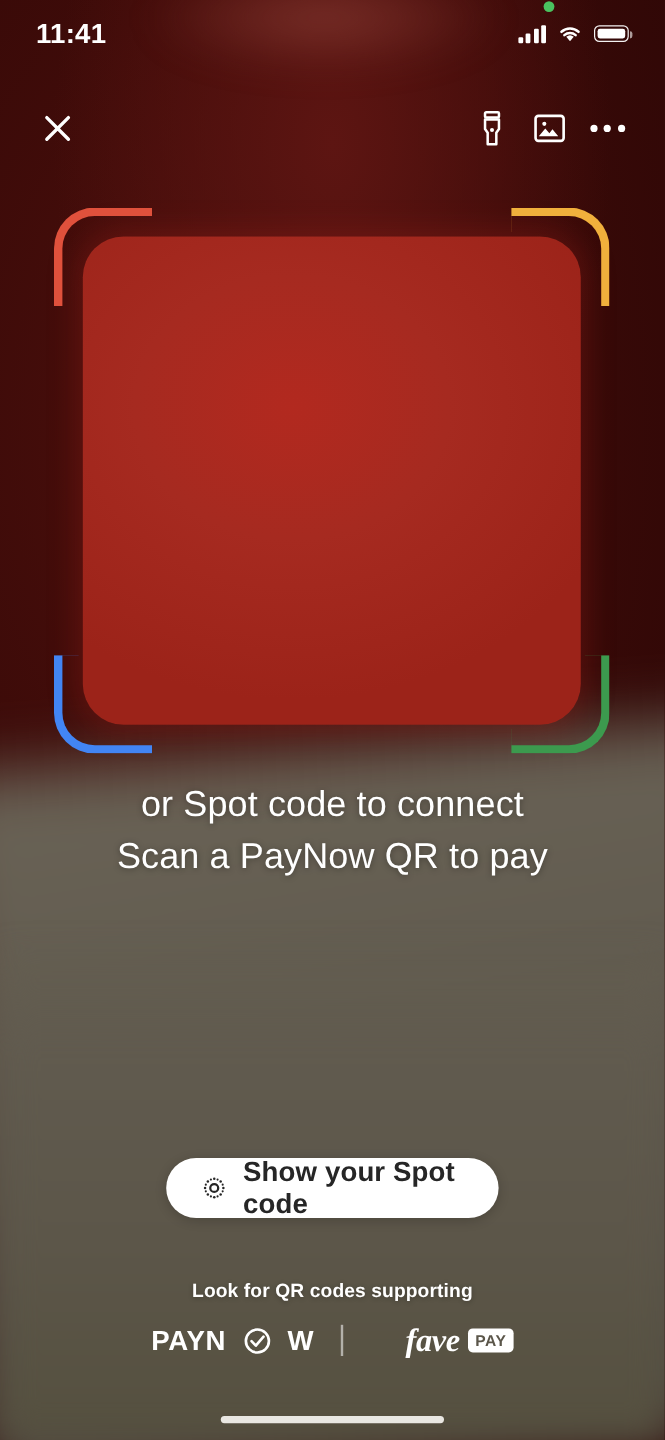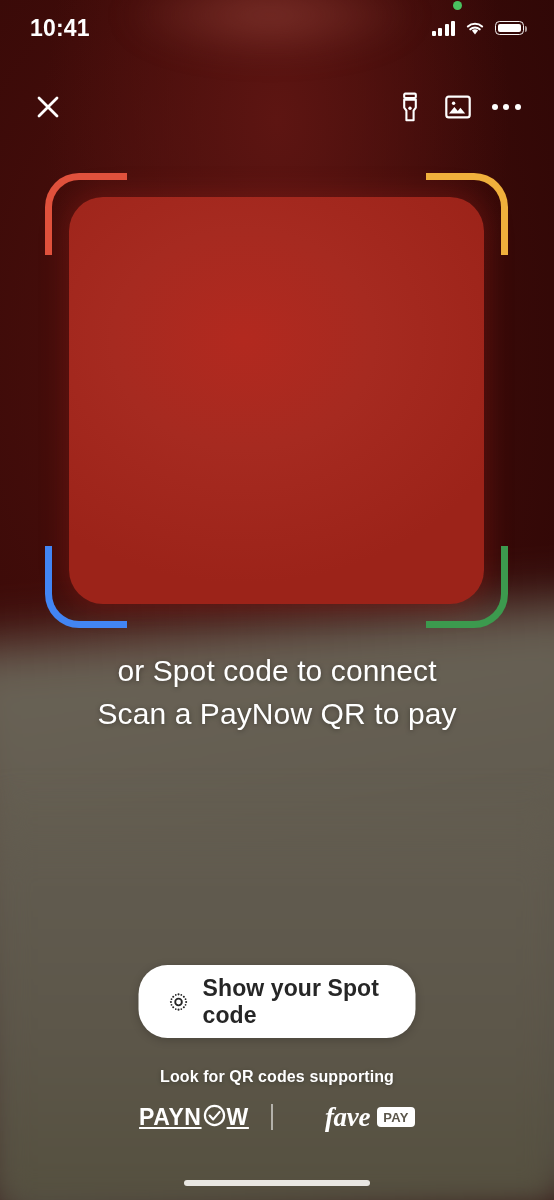--- a/index.html
+++ b/index.html
@@ -102,21 +102,21 @@
   .instruction {
     position:absolute; left:0; right:0; top:650px;
     text-align:center; color:#fff; z-index:30;
     font-size:30px; line-height:1.42; font-weight:500; letter-spacing:.1px;
     text-shadow:0 1px 5px rgba(0,0,0,.35);
   }
 
   
   .spot-btn {
     position:absolute; left:50%; transform:translateX(-50%);
-    top:965px; height:73px; padding:0 30px;
+    top:965px; height:50px; padding:0 30px;
     background:#fff; border-radius:29px;
     display:flex; align-items:center; gap:14px; cursor:pointer;
     box-shadow:0 2px 10px rgba(0,0,0,.2);
     z-index:30;
   }
   .spot-btn .label { font-size:23px; font-weight:600; color:#262626; letter-spacing:.1px; }
 
   
   .footer {
     position:absolute; left:0; right:0; top:1068px;
@@ -124,22 +124,22 @@
   }
   .footer-note {
     font-size:16px; font-weight:600; letter-spacing:.1px;
     text-shadow:0 1px 4px rgba(0,0,0,.3);
   }
   .logos {
     margin-top:15px; display:flex; align-items:center;
     justify-content:center; gap:22px; height:32px;
   }
   .paynow {
-    display:flex; gap:1px;
-    font-size:23px; font-weight:800; letter-spacing:.6px; color:#fff;text-decoration:underline;
+    display:flex; align-items:center; gap:14px;
+    font-size:23px; font-weight:800; letter-spacing:.6px; color:#fff;
   }
   .divider { width:2px; height:26px; background:rgba(255,255,255,.55); }
   .favepay { display:flex; align-items:center; gap:7px; }
   .fave {
     font-family:"Liberation Serif", serif; font-style:italic;
     font-weight:700; font-size:27px; color:#fff; letter-spacing:-.3px;margin-left:30px;
   }
   .paybadge {
     background:#fff; color:#5b564a; font-size:13px; font-weight:800;
     letter-spacing:.4px; padding:3px 6px 2.5px; border-radius:4px;
@@ -158,21 +158,21 @@
 <div id="screen">
 
   <div class="cam-layer">
     <div class="cam-red"></div>
     <div class="cam-highlight"></div>
     <div class="cam-gray"></div>
     <div class="cam-gray2"></div>
   </div>
 
   <div class="statusbar">
-    <div class="clock">10:41</div>
+    <div class="clock">11:41</div>
     <div class="status-right">
       <div class="cam-dot"></div>
       <div class="bars">
         <i></i>
           <i></i>
           <i></i>
           <i></i>
       </div>
       <svg width="22" height="16" viewBox="0 0 22 16">
         <path d="M11 14.4 L7.9 10.6 a4.9 4.9 0 0 1 6.2 0 Z" fill="#fff"></path>

